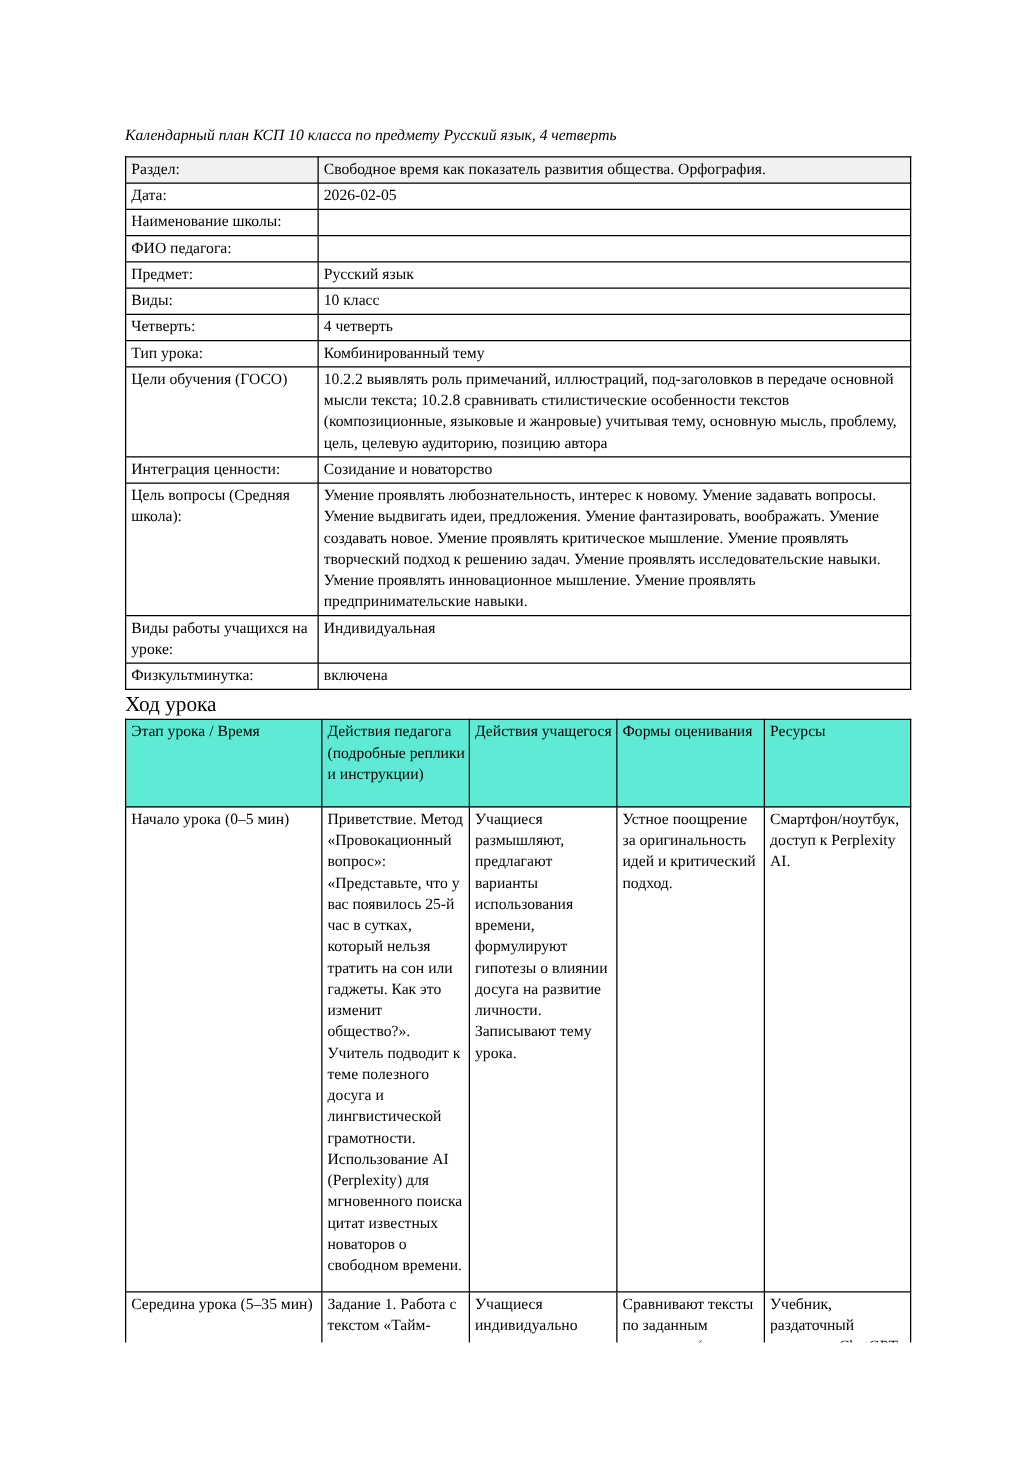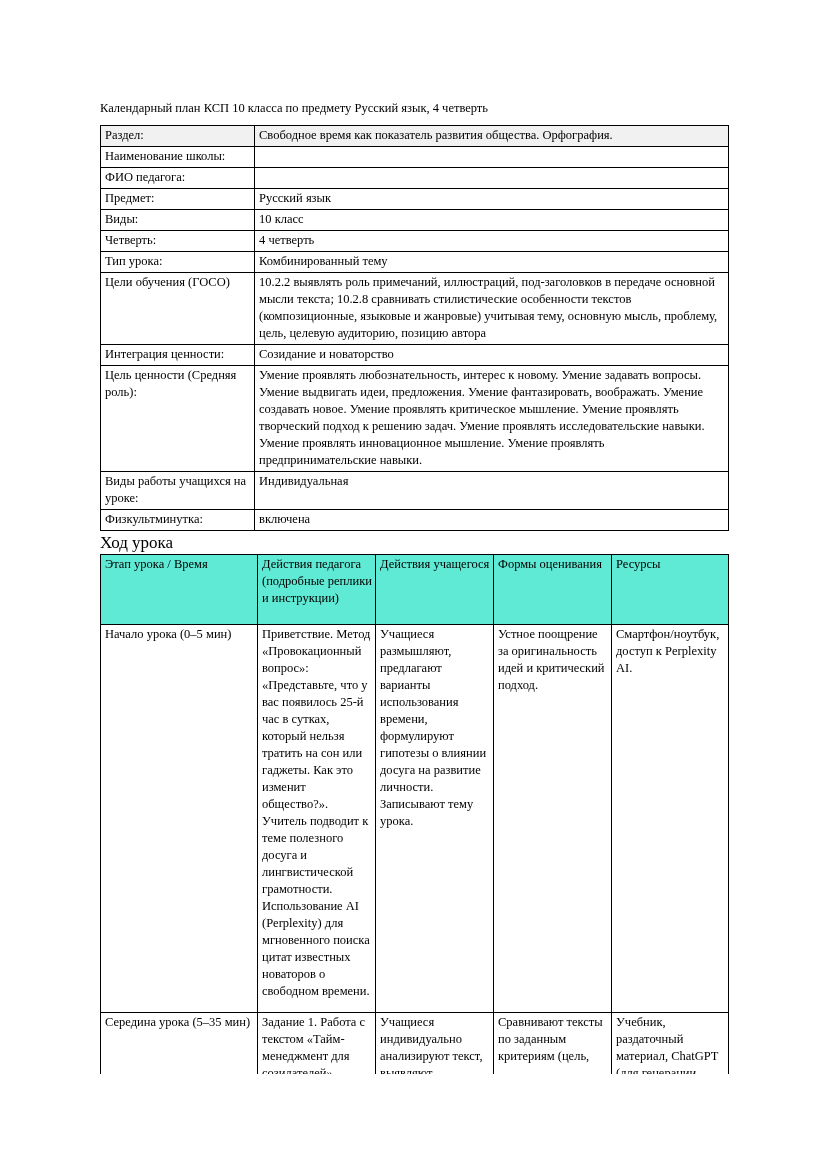--- a/index.html
+++ b/index.html
@@ -21,20 +21,21 @@
     width: 827px;
     height: 1170px;
     box-sizing: border-box;
     padding: 100px 99px 0 100px;
   }
   .doc-title {
     font-size: 12.5px;
     line-height: 16px;
     margin: 0 0 9px 0;
     white-space: nowrap;
+    font-style: italic;
   }
   table.doc-table {
     border-collapse: collapse;
     table-layout: fixed;
     width: 628px;
     margin: 0;
   }
   table.doc-table td {
     border: 1px solid #000000;
     padding: 1px 3px 2px 4px;
@@ -89,20 +90,24 @@
     <colgroup>
       <col class="c-label">
       <col class="c-value">
     </colgroup>
     <tbody id="info-body">
         <tr class="shaded">
           <td>Раздел:</td>
           <td>Свободное время как показатель развития общества. Орфография.</td>
         </tr>
         <tr>
+          <td>Дата:</td>
+          <td>2026-02-05</td>
+        </tr>
+        <tr>
           <td>Наименование школы:</td>
           <td></td>
         </tr>
         <tr>
           <td>ФИО педагога:</td>
           <td></td>
         </tr>
         <tr>
           <td>Предмет:</td>
           <td>Русский язык</td>
@@ -121,21 +126,21 @@
         </tr>
         <tr>
           <td>Цели обучения (ГОСО)</td>
           <td>10.2.2 выявлять роль примечаний, иллюстраций, под-заголовков в передаче основной мысли текста; 10.2.8 сравнивать стилистические особенности текстов (композиционные, языковые и жанровые) учитывая тему, основную мысль, проблему, цель, целевую аудиторию, позицию автора</td>
         </tr>
         <tr>
           <td>Интеграция ценности:</td>
           <td>Созидание и новаторство</td>
         </tr>
         <tr>
-          <td>Цель ценности (Средняя роль):</td>
+          <td>Цель вопросы (Средняя школа):</td>
           <td>Умение проявлять любознательность, интерес к новому. Умение задавать вопросы. Умение выдвигать идеи, предложения. Умение фантазировать, воображать. Умение создавать новое. Умение проявлять критическое мышление. Умение проявлять творческий подход к решению задач. Умение проявлять исследовательские навыки. Умение проявлять инновационное мышление. Умение проявлять предпринимательские навыки.</td>
         </tr>
         <tr>
           <td>Виды работы учащихся на уроке:</td>
           <td>Индивидуальная</td>
         </tr>
         <tr>
           <td>Физкультминутка:</td>
           <td>включена</td>
         </tr>

